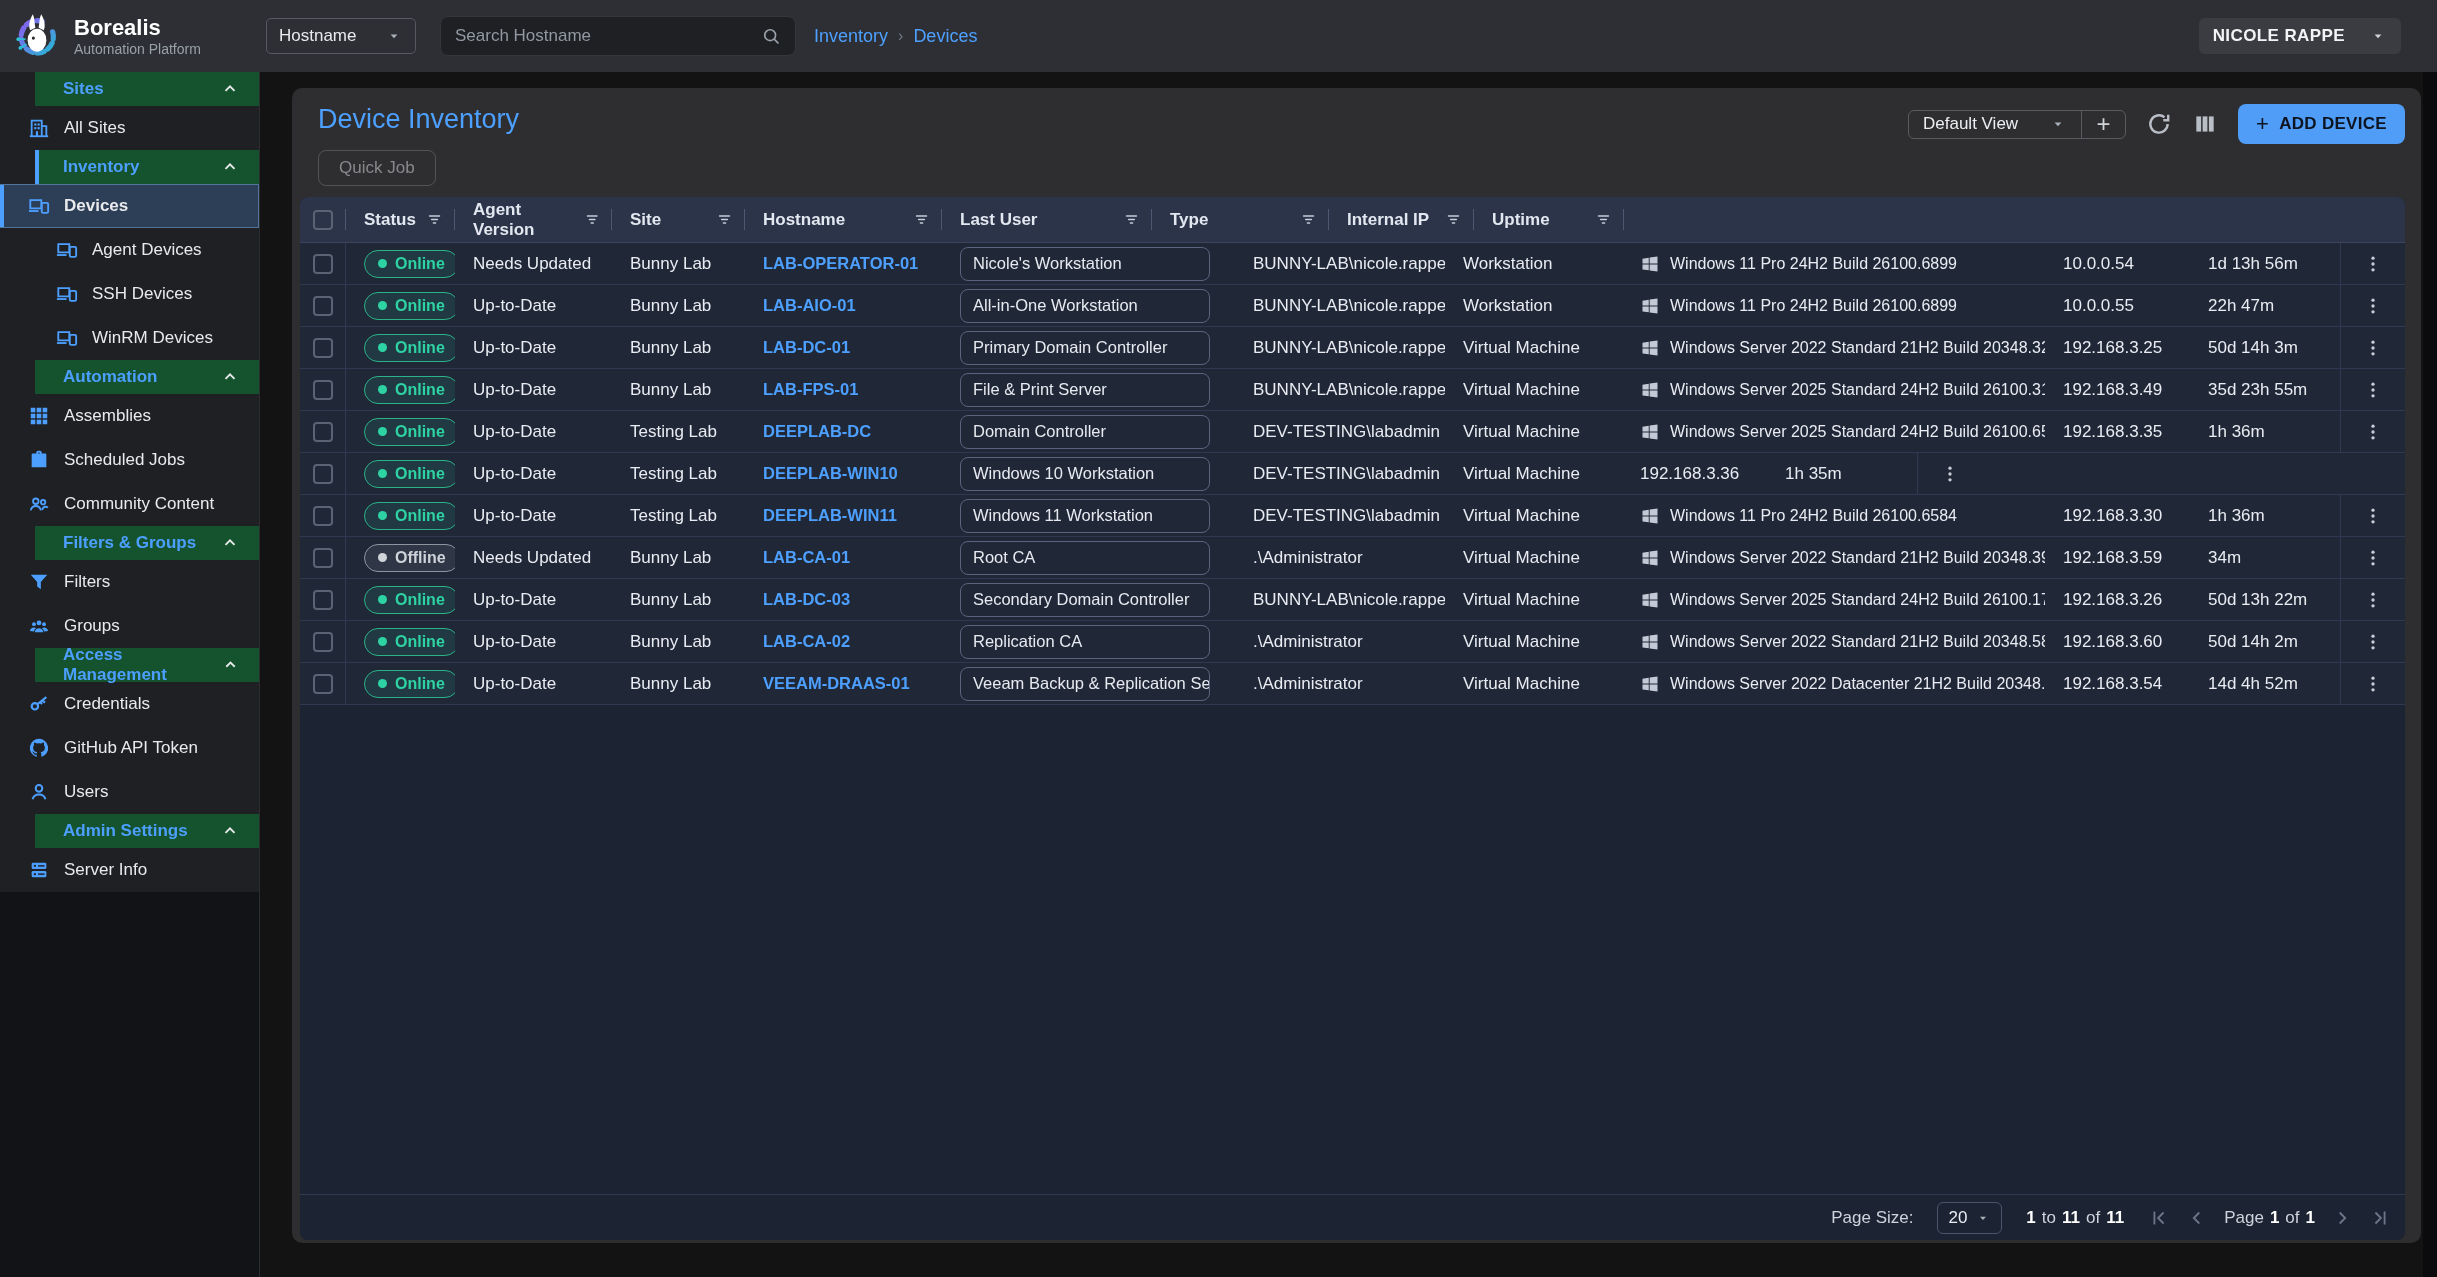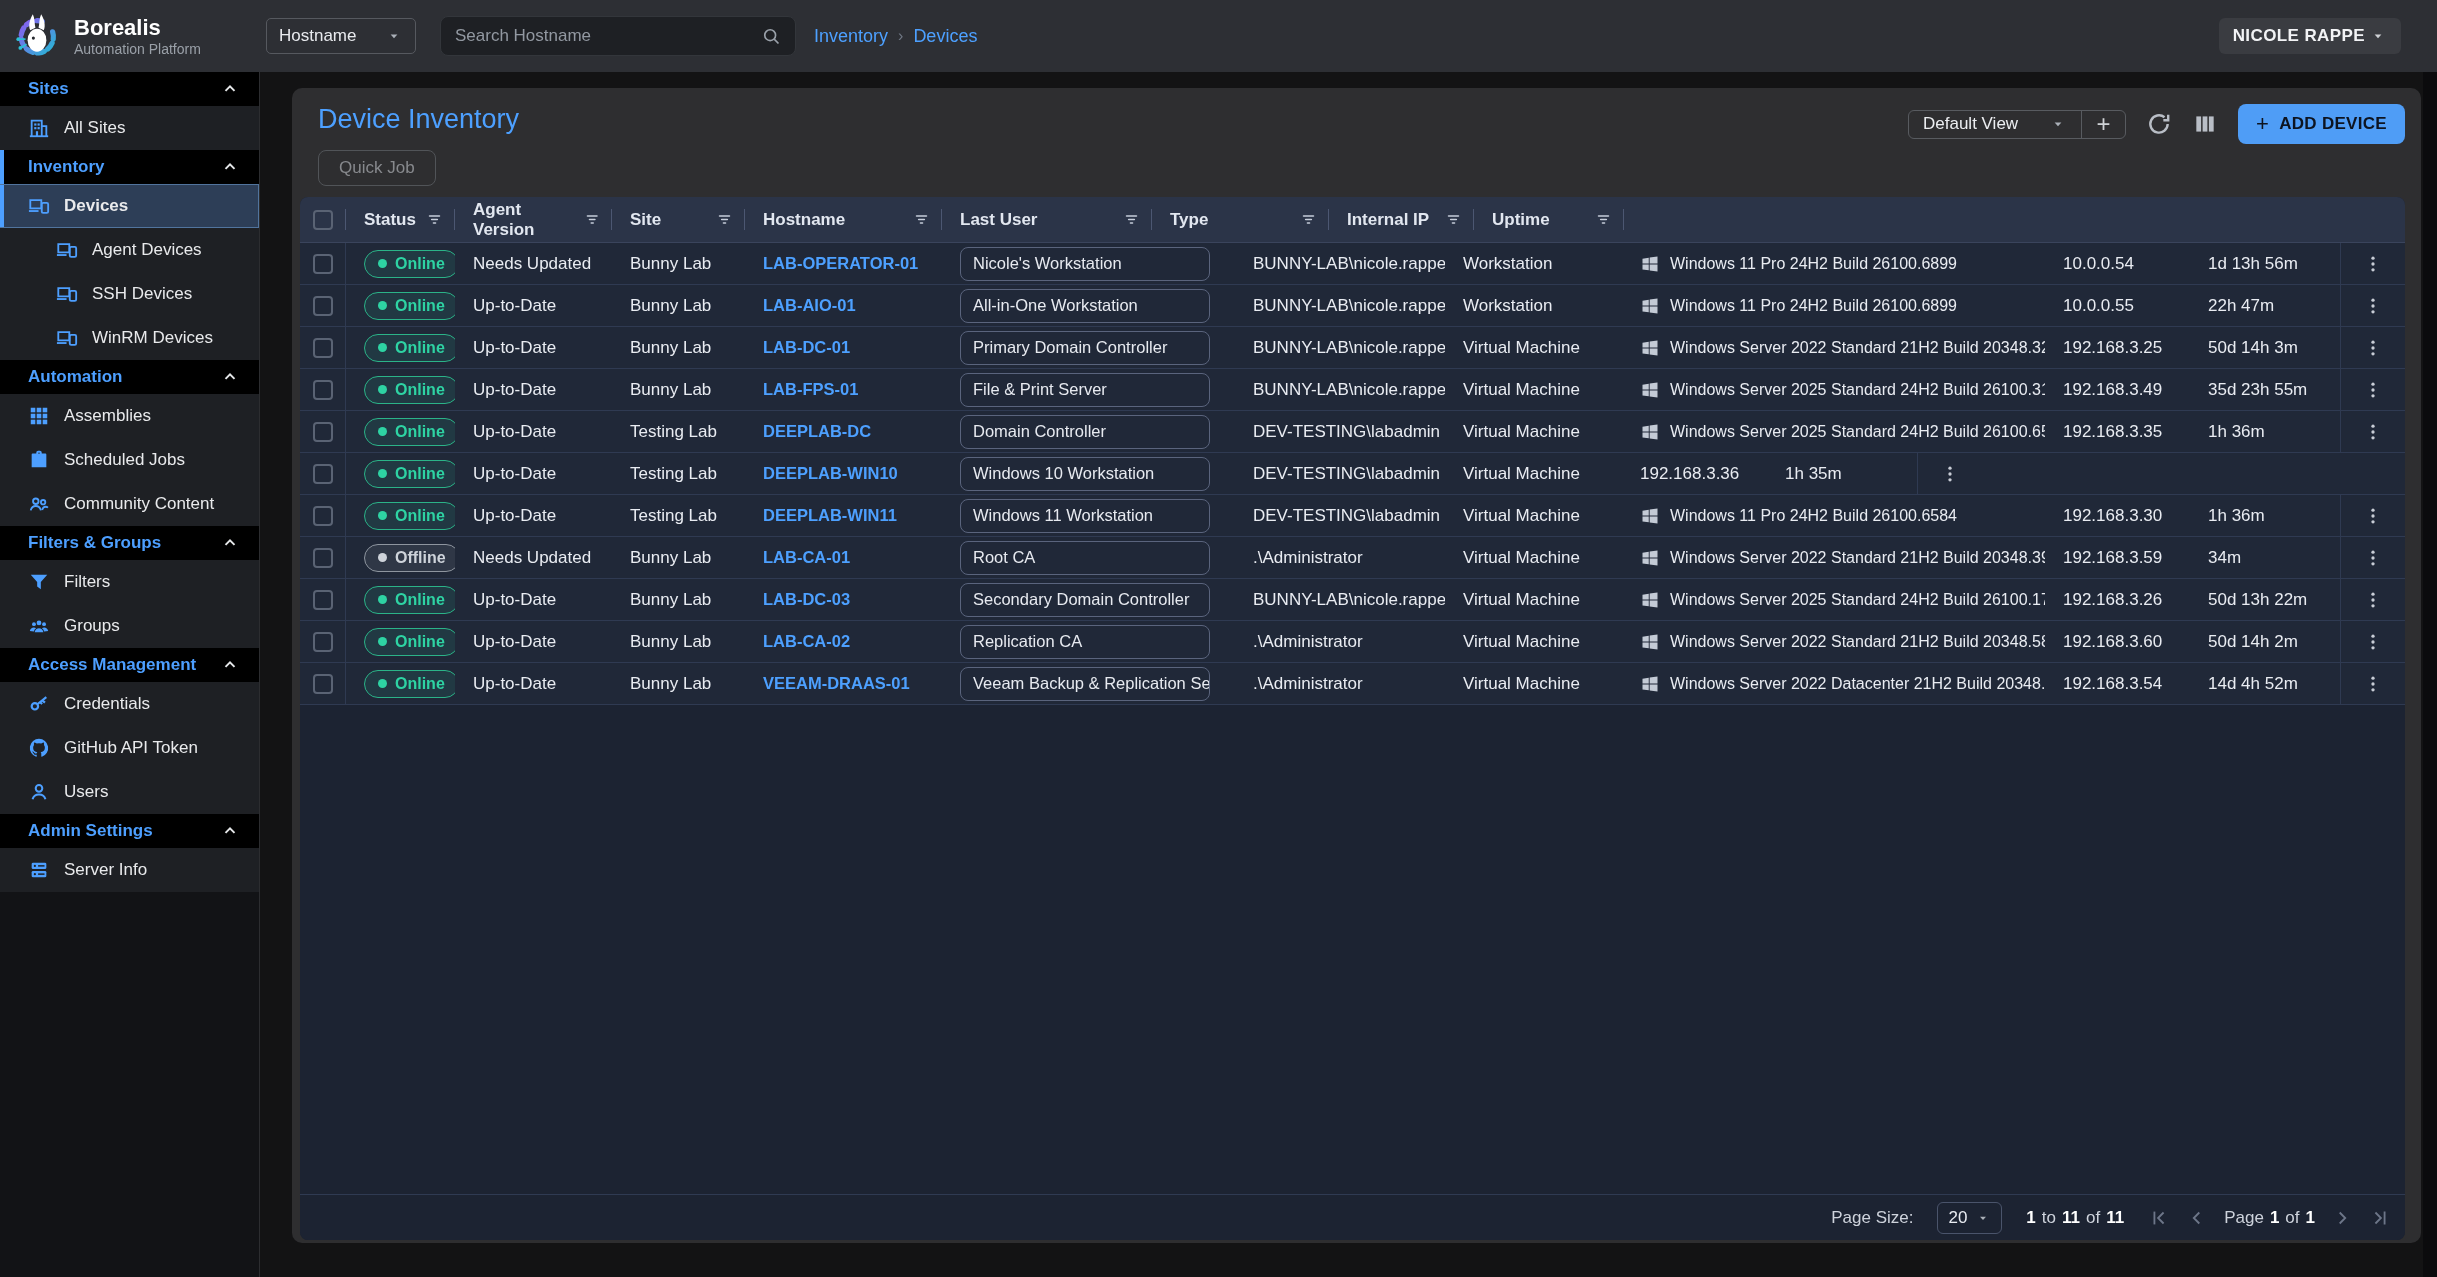--- a/index.html
+++ b/index.html
@@ -18,29 +18,29 @@
   .host-select { margin-left:6px; width:150px; height:36px; border:1px solid #56595f; border-radius:5px;
                  display:flex; align-items:center; justify-content:space-between; padding:0 12px;
                  color:#e8eaee; font-size:17px; cursor:pointer; }
   .searchbox { margin-left:24px; width:356px; height:40px; background:#1e2024; border:1px solid #33363b;
                border-radius:8px; display:flex; align-items:center; padding:0 14px; gap:10px; }
   .searchbox .ph { flex:1; color:#9298a1; font-size:17px; }
   .breadcrumb { margin-left:18px; display:flex; align-items:center; gap:10px; font-size:18px; }
   .breadcrumb .crumb { color:#4da0ff; cursor:pointer; }
   .breadcrumb .sep { color:#6f7784; font-size:16px; }
   .user-chip { margin-left:auto; margin-right:36px; background:#3a3c41; border-radius:6px; height:36px;
-               padding:0 14px; display:flex; gap:4px; align-items:center; color:#f2f3f5;
+               padding:0 14px; display:flex; gap:24px; align-items:center; color:#f2f3f5;
                font-size:17px; font-weight:600; letter-spacing:.4px; cursor:pointer; }
 
   
   .sidebar { position:absolute; top:72px; left:0; width:260px; bottom:0; background:#121316;
              border-right:1px solid #2c2d30; }
   .sb-menu { background:#1e2024; }
-  .sb-section { height:34px; background:#000000; display:flex; align-items:center;
-                justify-content:space-between; padding:0 20px 0 28px; cursor:pointer; }
+  .sb-section { height:34px; background:#14532d; display:flex; align-items:center;
+                justify-content:space-between; padding:0 20px 0 28px; cursor:pointer;margin-left:35px; }
   .sb-section .lbl { color:#4d9fff; font-weight:700; font-size:17px; }
   .sb-section.accent { box-shadow: inset 4px 0 0 #4d9fff; }
   .sb-chev { color:#e6e8ea; }
   .sb-item { height:44px; display:flex; align-items:center; gap:14px; padding-left:28px;
              color:#e9eaec; font-size:17px; cursor:pointer; }
   .sb-item .sb-ico { color:#4d9fff; flex:none; }
   .sb-item.child { padding-left:56px; }
   .sb-item.selected { background:#2d3e57; border:1px solid #51749d; border-left:none;
                       box-shadow: inset 4px 0 0 #4d9fff; font-weight:700; }
 

